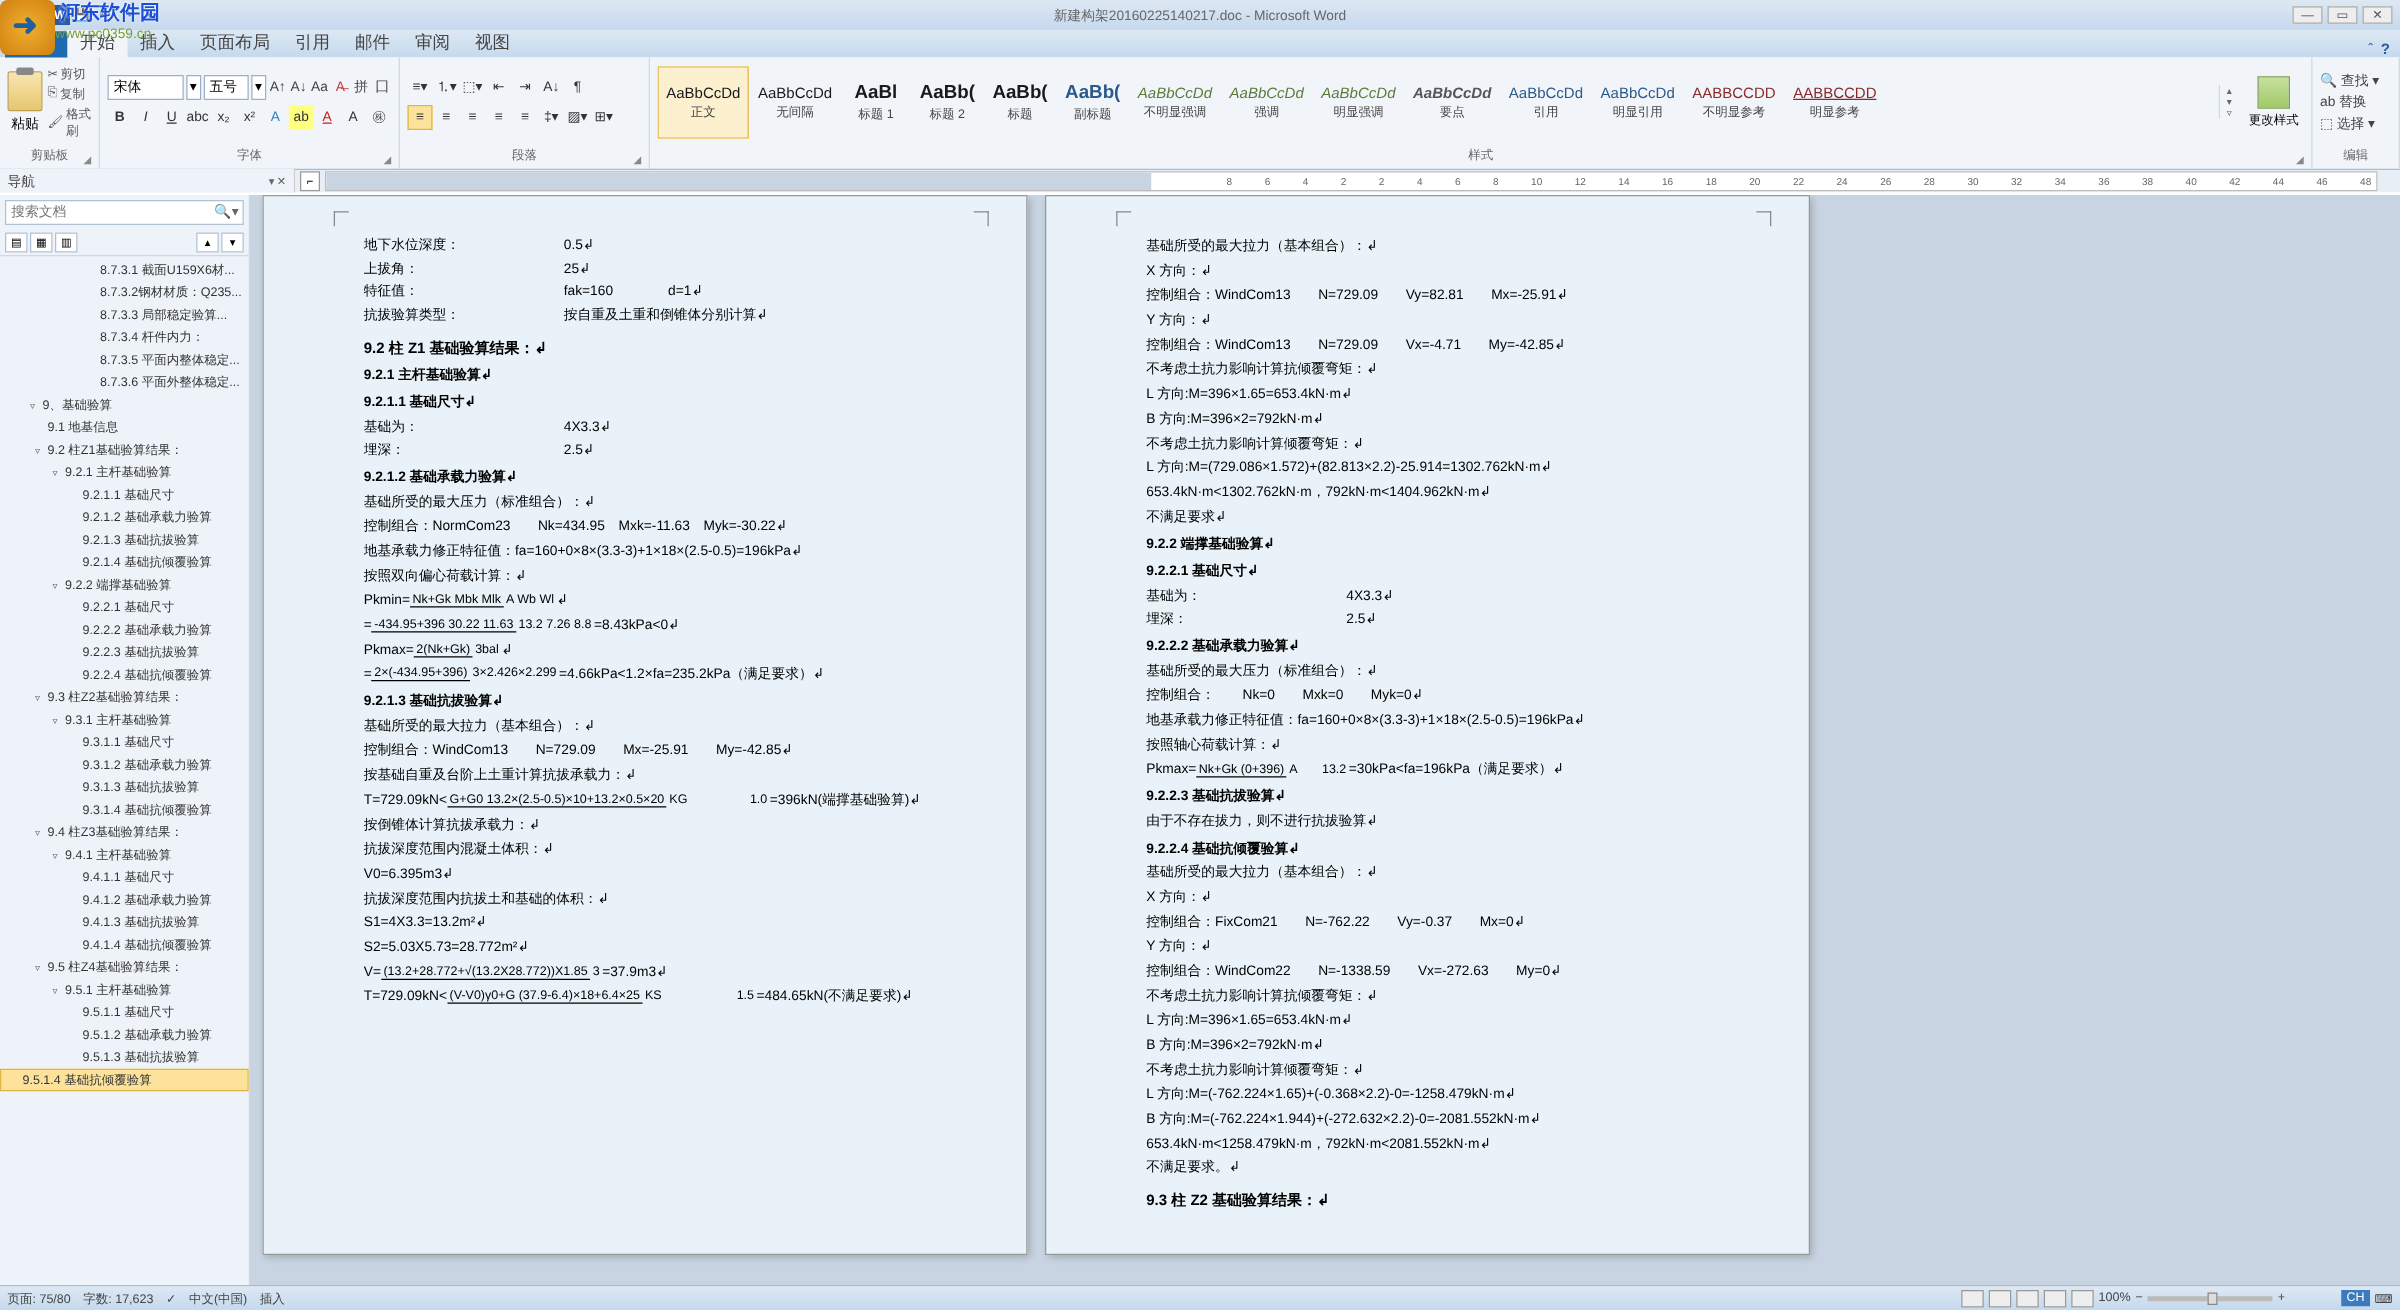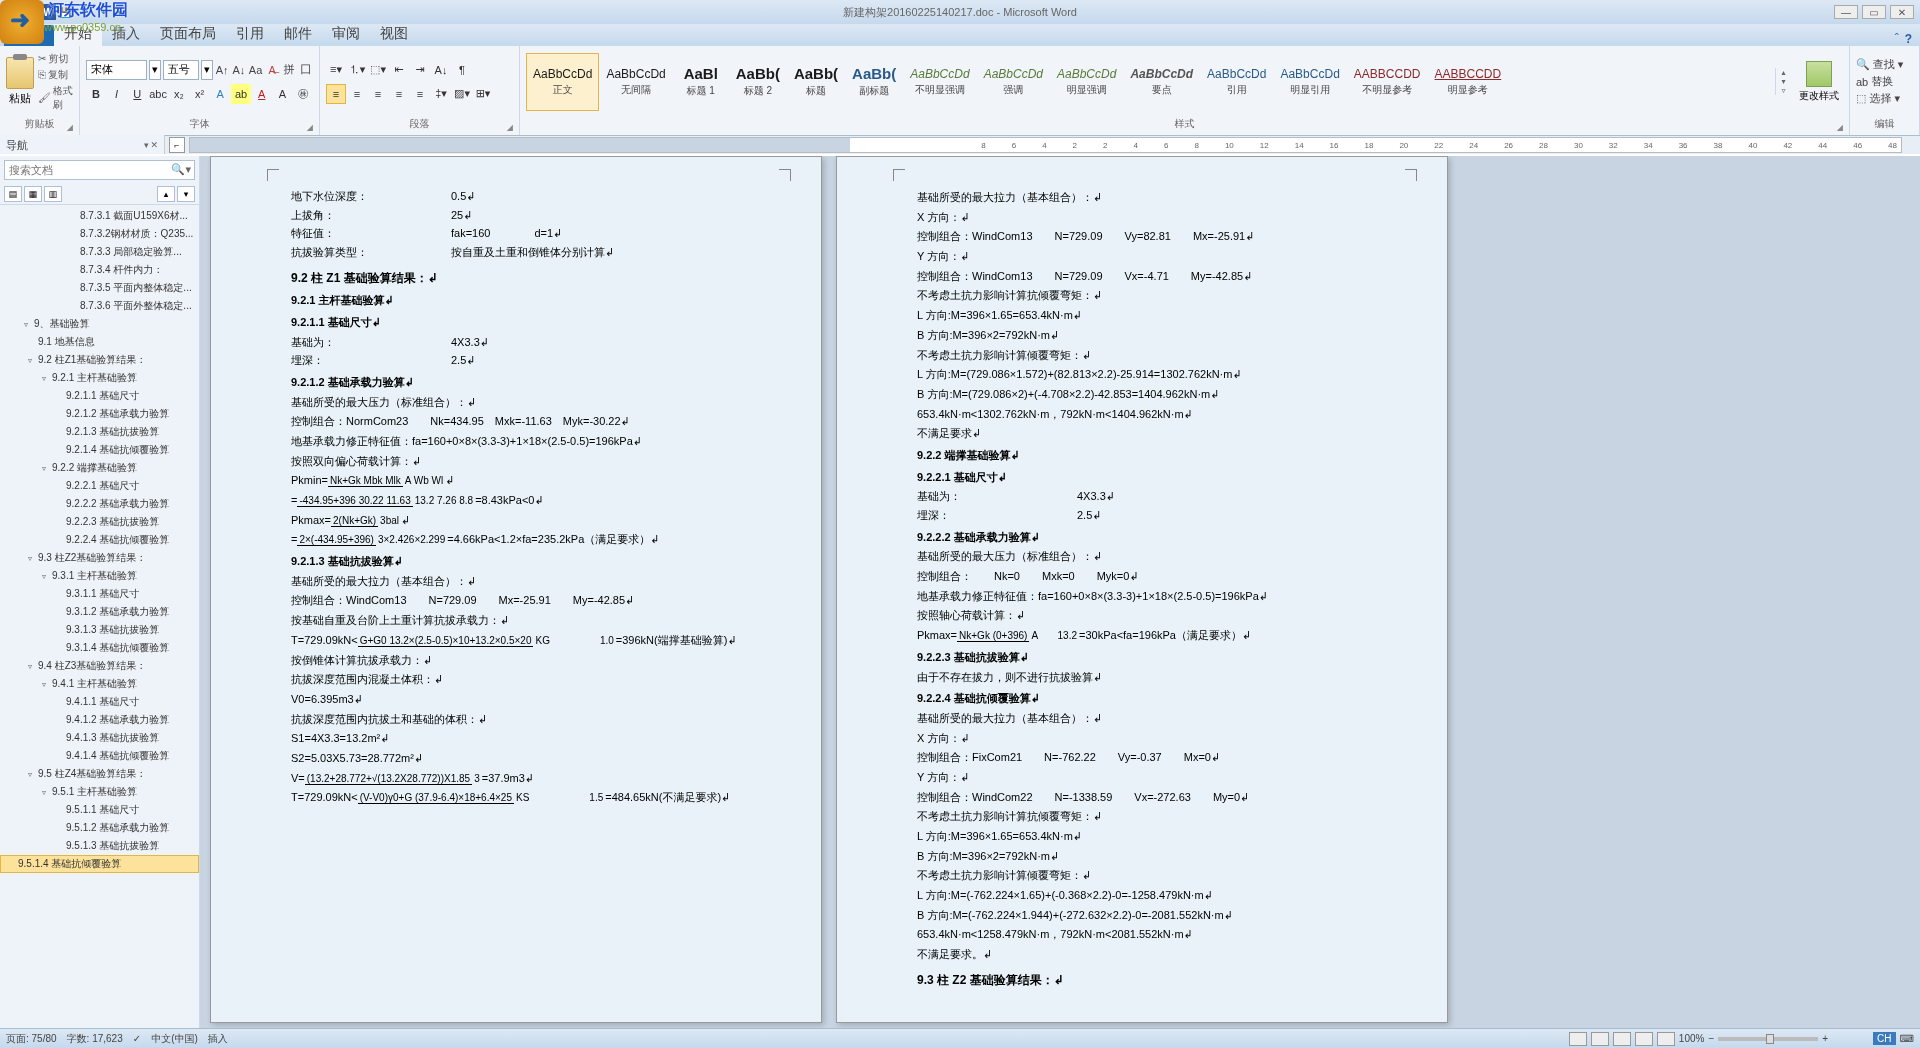--- a/index.html
+++ b/index.html
@@ -66,21 +66,21 @@
 .style-more { width: 16px; border-left: 1px solid #cdd9e7; display: flex; flex-direction: column; justify-content: space-around; align-items: center; font-size: 8px; color: #666; }
 .change-styles { width: 48px; display: flex; flex-direction: column; align-items: center; justify-content: center; font-size: 10px; gap: 2px; }
 .change-styles .cs-icon { width: 26px; height: 26px; background: linear-gradient(#c8e0a0, #a0c868); border: 1px solid #80a050; }
 
 .edit-group { width: 70px; }
 .edit-items { display: flex; flex-direction: column; gap: 2px; font-size: 11px; color: #444; }
 .edit-items span { display: flex; align-items: center; gap: 3px; }
 
 
 .ruler-row { height: 18px; background: #e8eef5; display: flex; align-items: center; }
-.ruler-left { width: 165px; border-right: 1px solid #ccc; text-align: right; }
+.ruler-left { width: 236px; border-right: 1px solid #ccc; text-align: right; }
 .ruler-toggle { width: 16px; height: 16px; border: 1px solid #999; margin-left: 4px; background: #fff; display: flex; align-items: center; justify-content: center; font-size: 9px; }
 .ruler-main { flex: 1; position: relative; height: 16px; background: #fff; border: 1px solid #bbb; margin: 0 18px 0 4px; font-size: 8px; color: #666; overflow: hidden; display: flex; align-items: center; }
 .ruler-dark { background: #c8d4e2; height: 100%; }
 
 
 .nav-header { height: 20px; background: #eef3f9; display: flex; align-items: center; padding: 0 6px; font-size: 11px; color: #444; border-bottom: 1px solid #cdd9e7; }
 .nav-header .drop { margin-left: auto; display: flex; gap: 2px; font-size: 9px; color: #666; }
 
 
 .main { position: absolute; top: 156px; bottom: 20px; left: 0; right: 0; display: flex; }
@@ -516,21 +516,20 @@
         <p>基础所受的最大拉力（基本组合）：↲</p>
           <p>X 方向：↲</p>
           <p>控制组合：WindCom13　　N=729.09　　Vy=82.81　　Mx=-25.91↲</p>
         <p>Y 方向：↲</p>
           <p>控制组合：WindCom13　　N=729.09　　Vx=-4.71　　My=-42.85↲</p>
           <p>不考虑土抗力影响计算抗倾覆弯矩：↲</p>
         <p>L 方向:M=396×1.65=653.4kN·m↲</p>
           <p>B 方向:M=396×2=792kN·m↲</p>
           <p>不考虑土抗力影响计算倾覆弯矩：↲</p>
         <p>L 方向:M=(729.086×1.572)+(82.813×2.2)-25.914=1302.762kN·m↲</p>
-          <p>B 方向:M=(729.086×2)+(-4.708×2.2)-42.853=1404.962kN·m↲</p>
           <p>653.4kN·m&lt;1302.762kN·m，792kN·m&lt;1404.962kN·m↲</p>
         <p>不满足要求↲</p>
         <h4>9.2.2 端撑基础验算↲</h4>
         <h4>9.2.2.1 基础尺寸↲</h4>
         <div id="p2rows1">
             <div class="row">
               <span class="lbl">基础为：</span>
               <span>4X3.3↲</span>
             </div>
             <div class="row">

